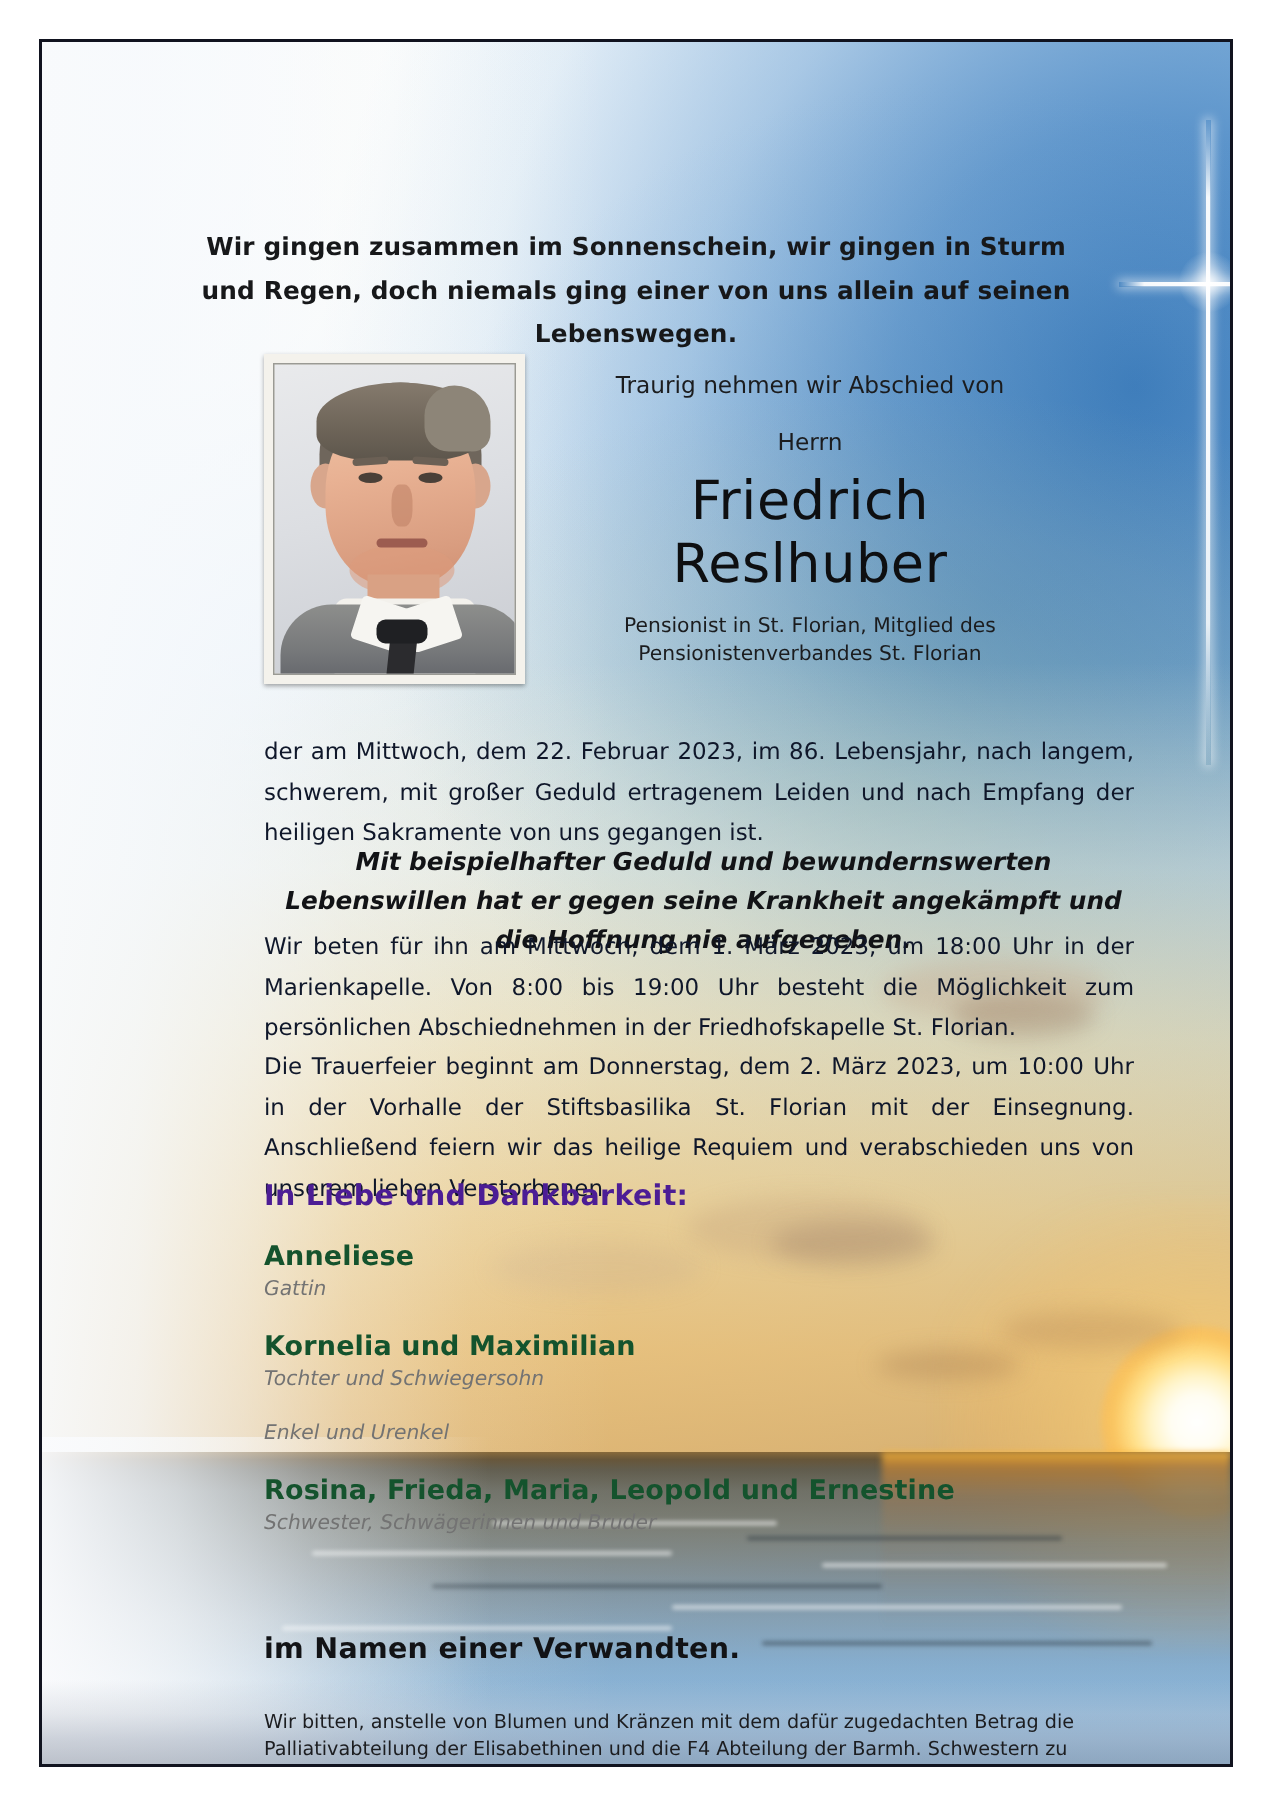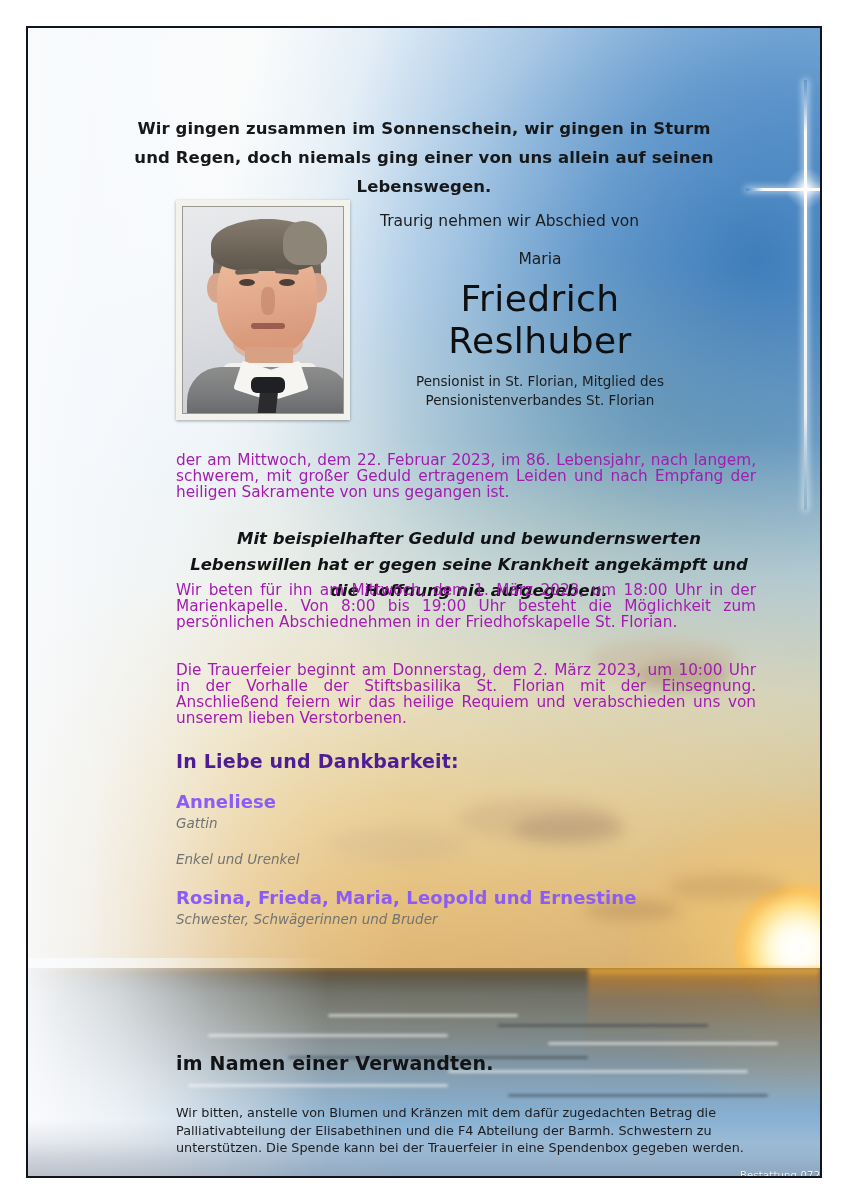--- a/index.html
+++ b/index.html
@@ -125,21 +125,21 @@
     position:absolute;left:0;top:108px;width:120px;height:3px;
     background:linear-gradient(to right, rgba(255,255,255,0) 0%, rgba(255,255,255,.95) 14%, rgba(255,255,255,1) 48%, rgba(255,255,255,.85) 84%, rgba(255,255,255,0) 100%);
     box-shadow:0 0 7px 1px rgba(255,255,255,.7);
   }
   #cross .star{
     position:absolute;left:40px;top:88px;width:40px;height:40px;border-radius:50%;
     background:radial-gradient(circle,rgba(255,255,255,.85) 0%,rgba(255,255,255,.25) 45%,rgba(255,255,255,0) 72%);
   }
 
   
-  #content{position:absolute;inset:0;}
+  #content{position:absolute;inset:0;margin-top:36px;}
 
   .verse{
     position:absolute;left:96px;top:86px;width:600px;
     font-family:"DejaVu Sans", sans-serif;
     font-size:16.5px;line-height:29px;font-weight:700;
     color:#17181a;text-align:center;letter-spacing:.1px;
   }
 
   
   #portrait{
@@ -174,42 +174,42 @@
   #ph-sweater{position:absolute;left:4px;top:160px;width:164px;height:52px;border-radius:34px 34px 0 0;
     background:linear-gradient(180deg,#8d8e8c 0%,#76787a 60%,#63656a 100%);}
   #ph-collar-l{position:absolute;left:54px;top:158px;width:34px;height:30px;background:#f6f5f1;transform:rotate(18deg);border-radius:3px;}
   #ph-collar-r{position:absolute;left:88px;top:158px;width:34px;height:30px;background:#f6f5f1;transform:rotate(-18deg);border-radius:3px;}
   #ph-tie{position:absolute;left:76px;top:176px;width:18px;height:36px;background:#2b2b2e;border-radius:3px;
     transform:rotate(6deg);}
   #ph-tieknot{position:absolute;left:68px;top:170px;width:34px;height:16px;border-radius:6px;background:#1f2023;}
 
   .salutation{
     position:absolute;left:352px;top:184px;width:320px;
-    text-align:left;font-size:15.5px;color:#1b1c1e;font-family:"DejaVu Sans",sans-serif;
+    text-align:center;font-size:15.5px;color:#1b1c1e;font-family:"DejaVu Sans",sans-serif;
   }
   .herr{
     position:absolute;left:352px;top:222px;width:320px;
     text-align:center;font-size:15.5px;color:#1b1c1e;
   }
   .name{
     position:absolute;left:332px;top:250px;width:360px;
     text-align:center;color:#0e0f11;
     font-size:36px;line-height:42px;font-weight:400;
     font-family:"DejaVu Sans",sans-serif;
     letter-spacing:.4px;
   }
   .name .ln{display:block;}
   .role{
     position:absolute;left:342px;top:344px;width:340px;
     text-align:center;font-size:13.5px;line-height:19px;color:#1b1c1e;
   }
 
   .para{
     position:absolute;left:148px;width:580px;
-    font-size:15.3px;line-height:16px;color:#a21caf;
+    font-size:15.3px;line-height:27px;color:#0f172a;
     text-align:justify;
   }
   #p-death{top:424px;}
   #p-prayer{top:554px;}
   #p-ceremony{top:634px;}
 
   .script{
     position:absolute;left:158px;top:498px;width:566px;
     font-size:16.5px;line-height:26px;color:#121316;
     font-style:italic;font-weight:700;text-align:center;
@@ -217,21 +217,21 @@
   }
 
   .thanks{
     position:absolute;left:148px;top:722px;
     font-size:19px;font-weight:700;color:#4c1d95;letter-spacing:.2px;
   }
 
   #family{position:absolute;left:148px;top:762px;width:470px;}
   .fam-block{margin-bottom:17px;}
   .fam-name{
-    font-size:18px;line-height:24px;font-weight:700;color:#8b5cf6;letter-spacing:.1px;
+    font-size:18px;line-height:24px;font-weight:700;color:#14532d;letter-spacing:.1px;
   }
   .fam-rel{
     font-size:13.5px;line-height:19px;color:#737373;font-style:italic;
   }
 
   .closing{
     position:absolute;left:148px;top:1024px;
     font-size:19px;font-weight:700;color:#121316;letter-spacing:.2px;
   }
 
@@ -312,38 +312,42 @@
         <div id="ph-shirt"></div>
         <div id="ph-sweater"></div>
         <div id="ph-collar-l"></div>
         <div id="ph-collar-r"></div>
         <div id="ph-tie"></div>
         <div id="ph-tieknot"></div>
       </div>
     </div>
 
     <div class="salutation">Traurig nehmen wir Abschied von</div>
-    <div class="herr">Maria</div>
+    <div class="herr">Herrn</div>
     <div class="name">
       <span class="ln">Friedrich</span>
       <span class="ln">Reslhuber</span>
     </div>
     <div class="role">Pensionist in St. Florian, Mitglied des Pensionistenverbandes St. Florian</div>
 
     <div class="para" id="p-death">der am Mittwoch, dem 22. Februar 2023, im 86. Lebensjahr, nach langem, schwerem, mit großer Geduld ertragenem Leiden und nach Empfang der heiligen Sakramente von uns gegangen ist.</div>
     <div class="script">Mit beispielhafter Geduld und bewundernswerten Lebenswillen hat er gegen seine Krankheit angekämpft und die Hoffnung nie aufgegeben.</div>
     <div class="para" id="p-prayer">Wir beten für ihn am Mittwoch, dem 1. März 2023, um 18:00 Uhr in der Marienkapelle. Von 8:00 bis 19:00 Uhr besteht die Möglichkeit zum persönlichen Abschiednehmen in der Friedhofskapelle St. Florian.</div>
     <div class="para" id="p-ceremony">Die Trauerfeier beginnt am Donnerstag, dem 2. März 2023, um 10:00 Uhr in der Vorhalle der Stiftsbasilika St. Florian mit der Einsegnung. Anschließend feiern wir das heilige Requiem und verabschieden uns von unserem lieben Verstorbenen.</div>
 
     <div class="thanks">In Liebe und Dankbarkeit:</div>
 
     <div id="family">
         <div class="fam-block">
           <div class="fam-name">Anneliese</div>
           <div class="fam-rel">Gattin</div>
+        </div>
+        <div class="fam-block">
+          <div class="fam-name">Kornelia und Maximilian</div>
+          <div class="fam-rel">Tochter und Schwiegersohn</div>
         </div>
         <div class="fam-block">
           <div class="fam-rel">Enkel und Urenkel</div>
         </div>
         <div class="fam-block">
           <div class="fam-name">Rosina, Frieda, Maria, Leopold und Ernestine</div>
           <div class="fam-rel">Schwester, Schwägerinnen und Bruder</div>
         </div>
       </div>
 

